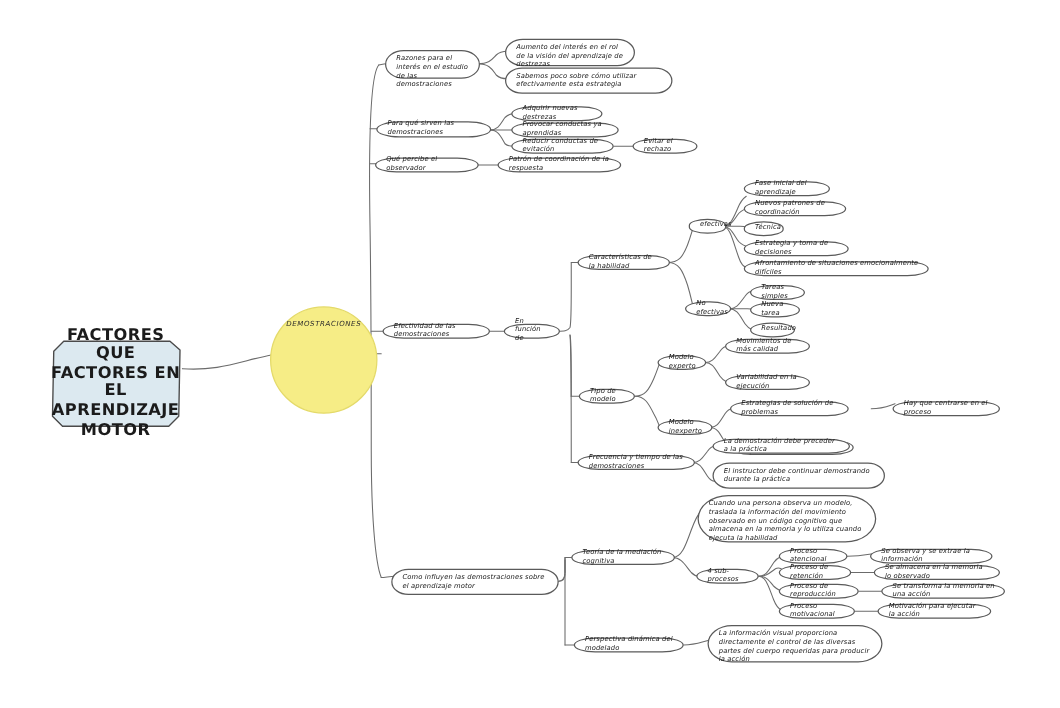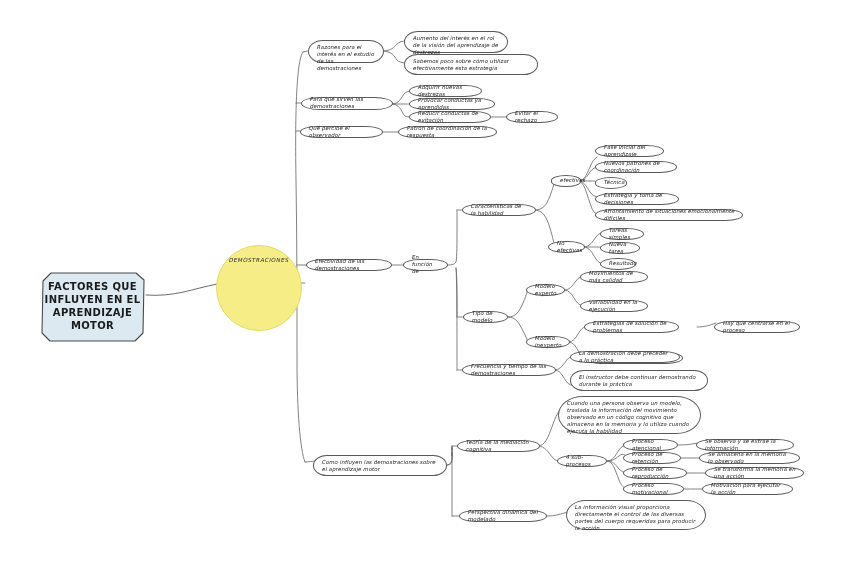--- a/index.html
+++ b/index.html
@@ -64,21 +64,21 @@
   }
   #title-box .label {
     position: absolute;
     inset: 0;
     display: flex;
     flex-direction: column;
     align-items: center;
     justify-content: center;
     gap: 2.5px;
     font-family: "DejaVu Sans", sans-serif;
-    font-size: 10px;
+    font-size: 13px;
     font-weight: 700;
     color: #1b1b1b;
     letter-spacing: 0.35px;
     text-align: center;
     line-height: 1.05;
   }
   
   #central-node {
     position: absolute;
     left: 216px;
@@ -192,21 +192,21 @@
       <path d="M547,516 C556,516 560,514 568,512"></path>
     </g>
   </svg>
 
   <div id="title-box">
     <svg class="shape" viewBox="0 0 105 72" preserveAspectRatio="none">
       <path d="M11,2 L96,2 L104,9 L103,62 L95,70 L10,70 L2,62 L3,10 Z" fill="#DCE9F0" stroke="#4a4a4a" stroke-width="1.1" stroke-linejoin="round"></path>
     </svg>
     <div class="label">
       <span>FACTORES QUE</span>
-      <span>INFLUYEN EN EL</span>
+      <span>FACTORES EN EL</span>
       <span>APRENDIZAJE</span>
       <span>MOTOR</span>
     </div>
   </div>
 
   <div id="central-node">
     <span class="label">DEMOSTRACIONES</span>
   </div>
 
   <div class="node pill multiline t55" style="left:308px;top:40px;width:76px;height:23px;">

